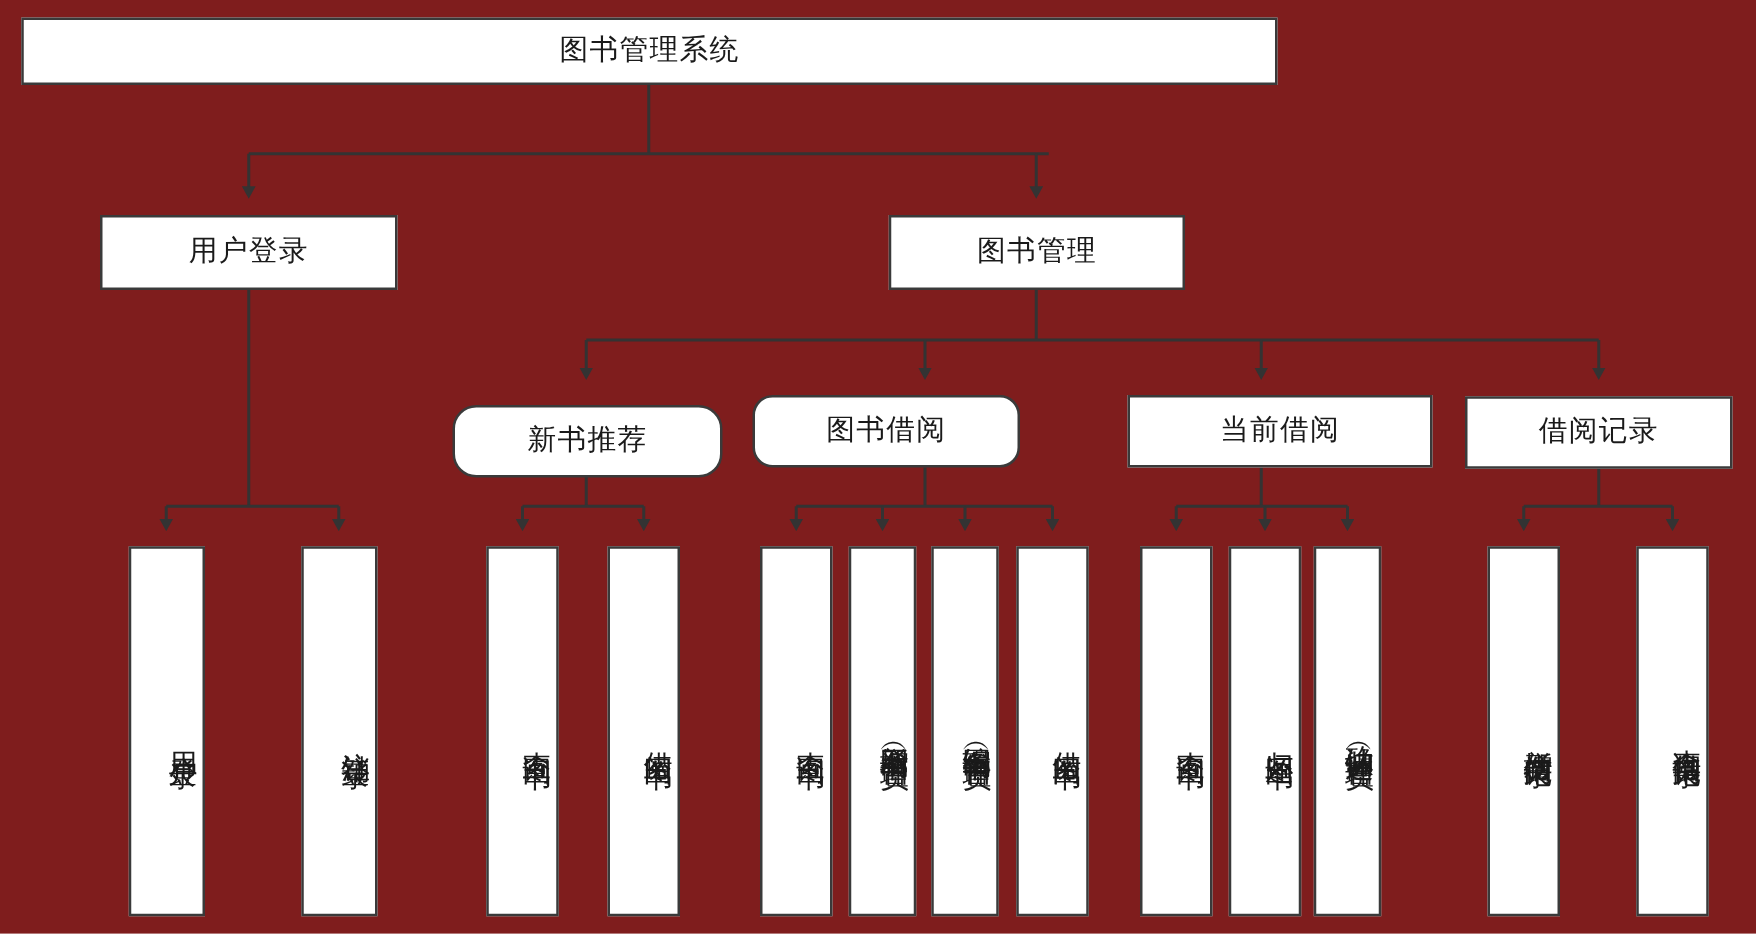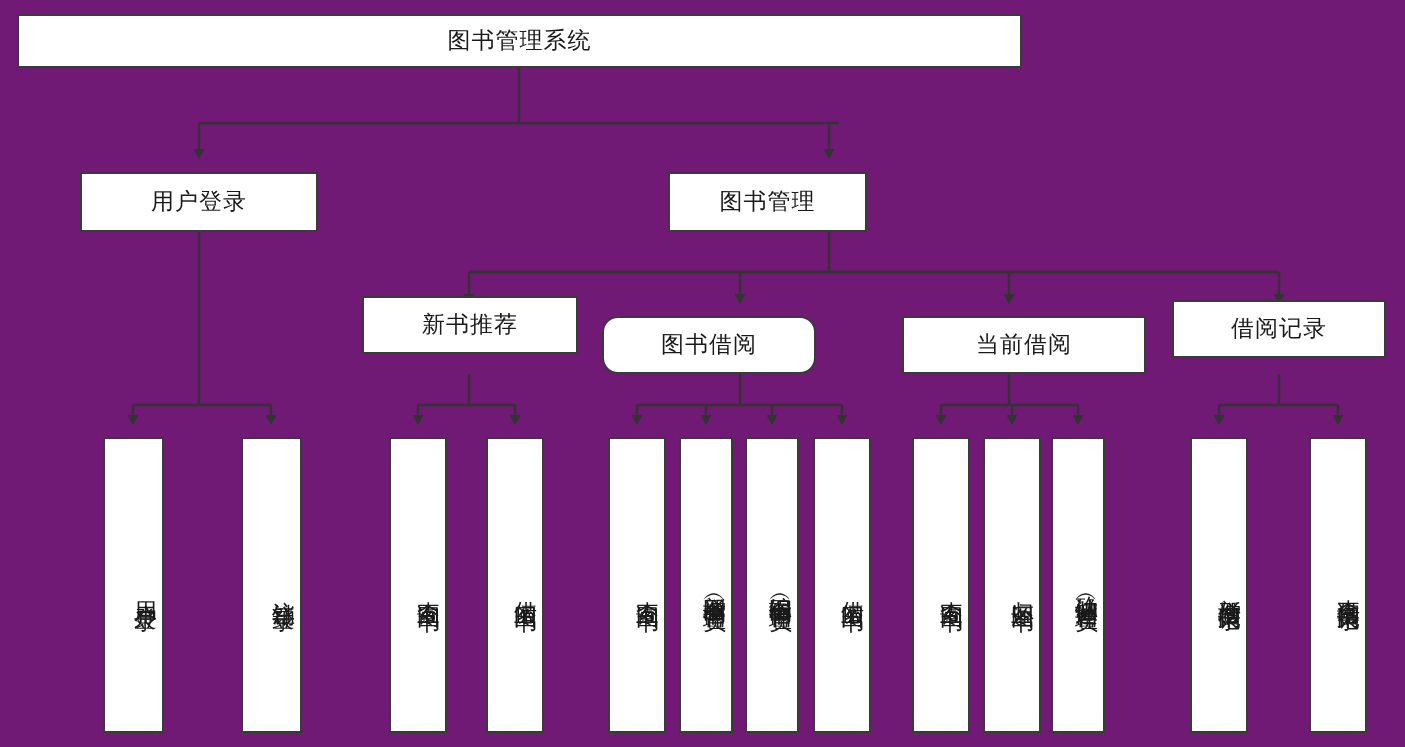--- a/index.html
+++ b/index.html
@@ -4,21 +4,21 @@
 <style>
   html, body {
     margin: 0;
     padding: 0;
     background: #ffffff;
   }
   #canvas {
     position: relative;
     width: 1405px;
     height: 747px;
-    background: #701a75;
+    background: #7f1d1d;
     font-family: "DejaVu Sans", "Liberation Sans", sans-serif;
     overflow: hidden;
   }
   #edges {
     position: absolute;
     left: 0;
     top: 0;
     width: 1405px;
     height: 747px;
     pointer-events: none;
@@ -120,26 +120,26 @@
       <path d="M1279,374 L1279,405"></path>
       <path d="M1219,405 L1338,405"></path>
       <path d="M1219,405 L1219,416" marker-end="url(#arrow)"></path>
       <path d="M1338,405 L1338,416" marker-end="url(#arrow)"></path>
     </g>
   </svg>
 
   <div class="node horiz" style="left:17px;top:14px;width:1005px;height:54px;">图书管理系统</div>
 
   <div class="node horiz" style="left:80px;top:172px;width:238px;height:60px;">用户登录</div>
-  <div class="node horiz" style="left:668px;top:172px;width:199px;height:60px;">图书管理</div>
+  <div class="node horiz" style="left:711px;top:172px;width:237px;height:60px;">图书管理</div>
 
-  <div class="node horiz" style="left:362px;top:296px;width:216px;height:58px;">新书推荐</div>
+  <div class="node horiz" style="left:362px;top:324px;width:216px;height:58px;border-radius:19px;">新书推荐</div>
   <div class="node horiz" style="left:602px;top:316px;width:214px;height:58px;border-radius:16px;">图书借阅</div>
   <div class="node horiz" style="left:902px;top:316px;width:244px;height:58px;">当前借阅</div>
-  <div class="node horiz" style="left:1172px;top:300px;width:214px;height:58px;">借阅记录</div>
+  <div class="node horiz" style="left:1172px;top:317px;width:214px;height:58px;">借阅记录</div>
 
   <div class="node vert" style="left:103px;top:437px;width:61px;height:296px;">
     <span class="vtext">用户登录</span>
   </div>
   <div class="node vert" style="left:241px;top:437px;width:61px;height:296px;">
     <span class="vtext">注销登录</span>
   </div>
 
   <div class="node vert" style="left:389px;top:437px;width:58px;height:296px;">
     <span class="vtext">查询图书</span>

